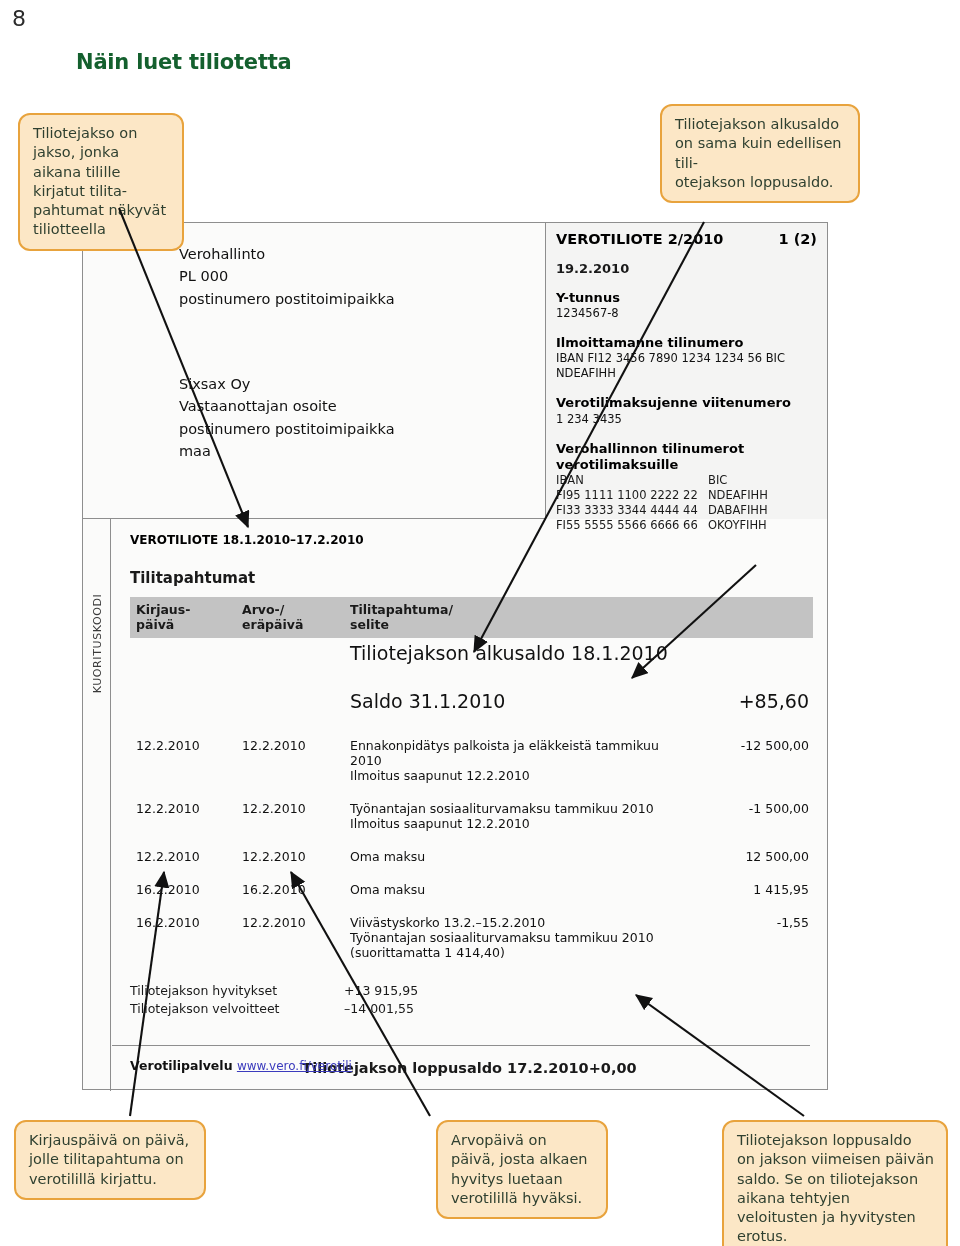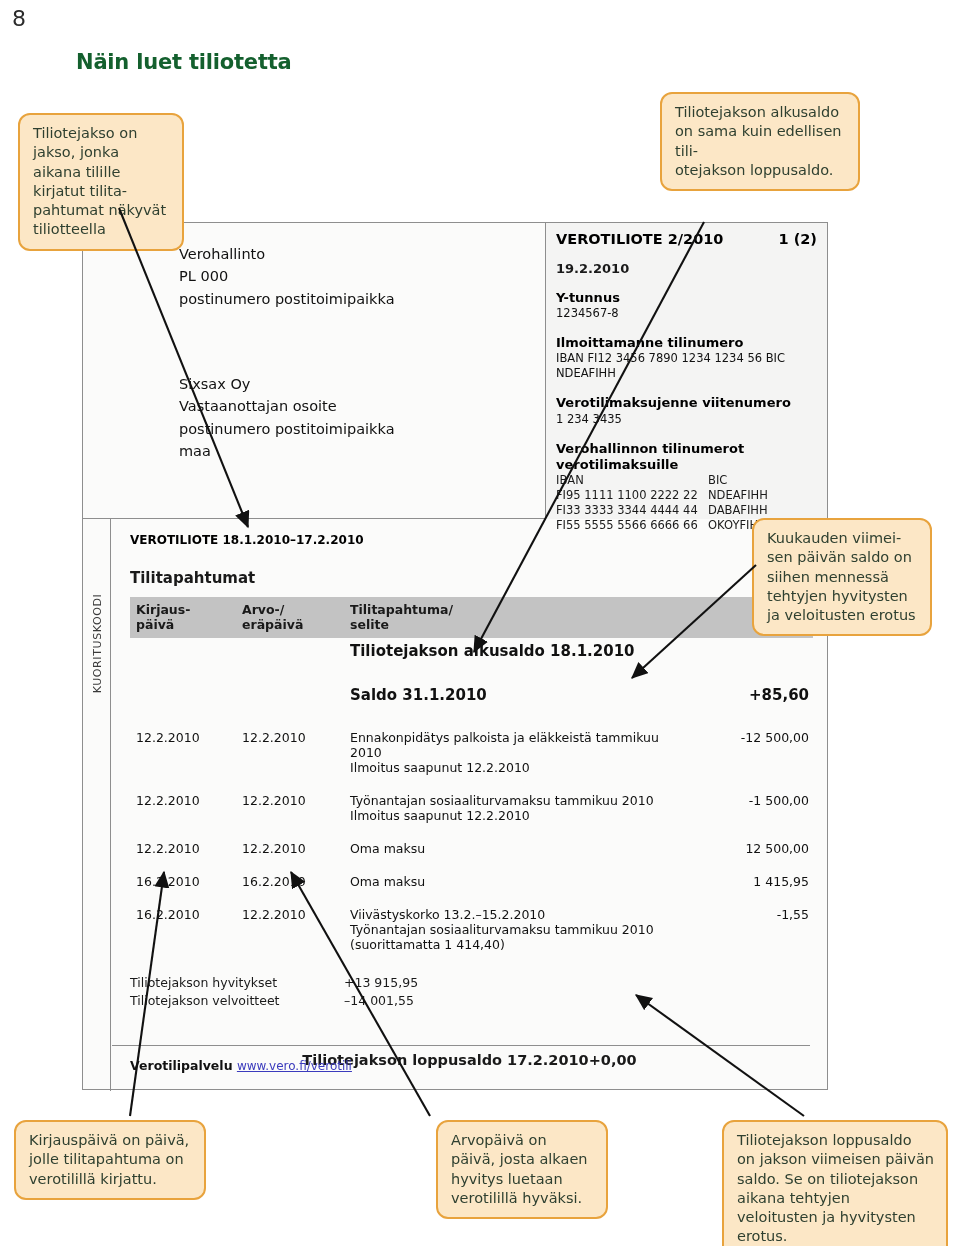--- a/index.html
+++ b/index.html
@@ -48,21 +48,21 @@
     border: 2px solid #e8a33d;
     border-radius: 12px;
     color: #2f4030;
     font-size: 14.5px;
     line-height: 1.33;
     padding: 9px 12px 9px 13px;
     white-space: pre-line;
   }
 
   #callout-jakso   { left: 18px;  top: 113px; width: 166px; }
-  #callout-alku    { left: 660px; top: 92px; width: 200px; }
+  #callout-alku    { left: 660px; top: 104px; width: 200px; }
   #callout-kuukausi{ left: 752px; top: 518px; width: 180px; }
   #callout-kirjaus { left: 14px;  top: 1120px; width: 192px; }
   #callout-arvo    { left: 426px; top: 1120px; width: 172px; margin-left: 10px; }
   #callout-loppu   { left: 722px; top: 1120px; width: 226px; }
 
   
   #arrows {
     position: absolute;
     left: 0; top: 0;
     width: 960px; height: 1246px;
@@ -221,21 +221,21 @@
   .tbl td {
     font-size: 12.5px;
     vertical-align: top;
     padding: 4px 0 4px 0;
     color: #111;
   }
   td.c-kirjaus { padding-left: 6px; }
   td.c-amount  { text-align: right; padding-right: 4px; white-space: nowrap; }
   .sub-line { display: block; }
 
-  tr.row-bold td { font-weight: bold; font-size: 15px; }
+  tr.row-bold td { font-weight: normal; font-size: 19px; }
   tr.spacer td { height: 18px; padding: 0; }
   tr.spacer-sm td { height: 10px; padding: 0; }
 
   .totals {
     margin-top: 18px;
     font-size: 12.5px;
     line-height: 1.45;
   }
   .totals-row { display: flex; }
   .totals-row .lbl { width: 214px; }
@@ -458,22 +458,20 @@
       <span class="url">www.vero.fi/verotili</span>
     </div>
   </div>
 
   <div class="callout" id="callout-jakso">Tiliotejakso on jakso, jonka aikana tilille kirjatut tilita-
 pahtumat näkyvät tiliotteella</div>
 
   <div class="callout" id="callout-alku">Tiliotejakson alkusaldo on sama kuin edellisen tili-
 otejakson loppusaldo.</div>
 
-  <div class="callout" id="callout-kuukausi">Kuukauden viimei-
-sen päivän saldo on siihen mennessä tehtyjen hyvitysten ja veloitusten erotus</div>
 
   <div class="callout" id="callout-kirjaus">Kirjauspäivä on päivä, jolle tilitapahtuma on verotilillä kirjattu.</div>
 
   <div class="callout" id="callout-arvo">Arvopäivä on päivä, josta alkaen hyvitys luetaan verotilillä hyväksi.</div>
 
   <div class="callout" id="callout-loppu">Tiliotejakson loppusaldo on jakson viimeisen päivän saldo. Se on tiliotejakson aikana tehtyjen veloitusten ja hyvitysten erotus.</div>
 
   <svg id="arrows" viewBox="0 0 960 1246">
     <defs>
       <marker id="ah" markerWidth="9" markerHeight="9" refX="7.4" refY="3.6" orient="auto" markerUnits="strokeWidth">

